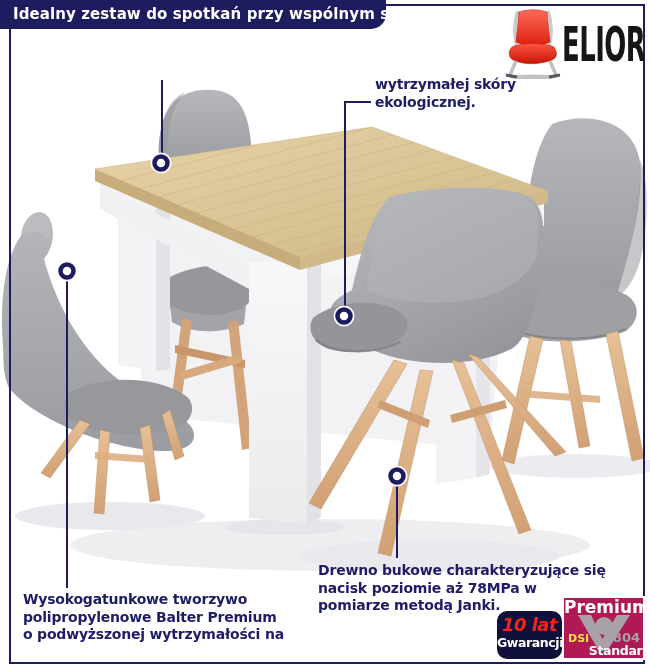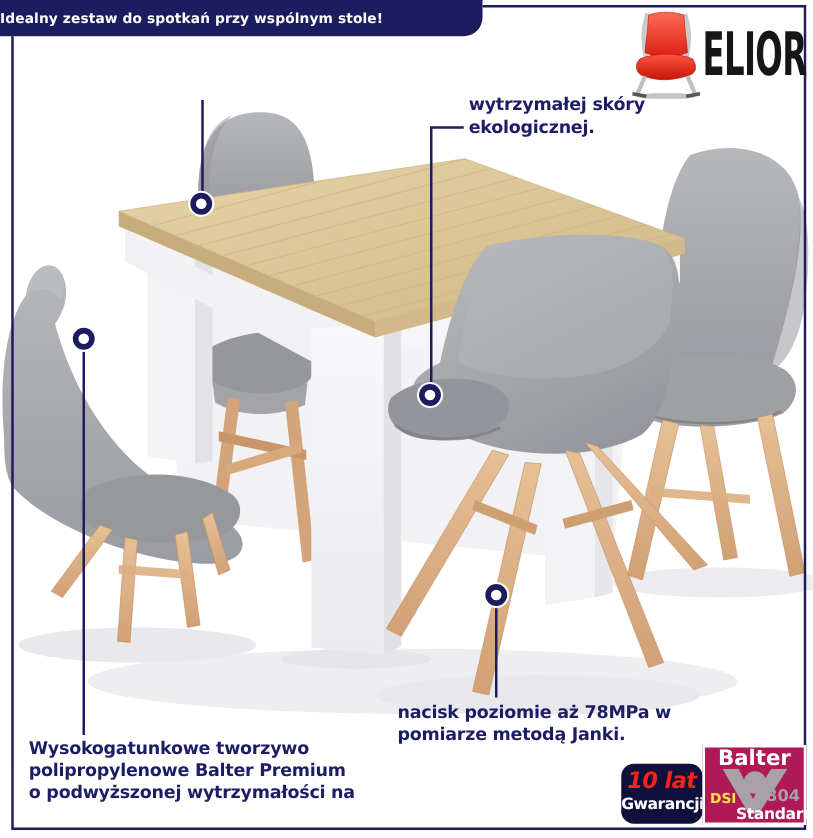--- a/index.html
+++ b/index.html
@@ -3,22 +3,22 @@
 <meta charset="utf-8">
 <style>
   html,body{margin:0;padding:0;background:#ffffff;}
   .stage{position:relative;width:650px;height:670px;background:#ffffff;overflow:hidden;
          font-family:"DejaVu Sans","Liberation Sans",sans-serif;}
   svg{display:block;}
   .scene,.overlay{position:absolute;left:0;top:0;}
   .overlay{pointer-events:none;}
   .banner{position:absolute;left:0;top:0;width:386px;height:29px;background:#1c1c5e;
           border-radius:0 0 15px 0;z-index:3;}
-  .banner span{display:block;line-height:29px;color:#ffffff;
-               font-weight:bold;font-size:11px;letter-spacing:.1px;white-space:nowrap;}
+  .banner span{display:block;padding-left:13px;line-height:29px;color:#ffffff;
+               font-weight:bold;font-size:15px;letter-spacing:.1px;white-space:nowrap;}
   .co{position:absolute;color:#1d1d66;font-weight:bold;font-size:14px;line-height:17.5px;
       letter-spacing:-.2px;z-index:3;}
   .co div{white-space:nowrap;}
   .p1{left:22px;top:31px;}
   .p2{left:375px;top:76px;}
   .p3{left:23px;top:591px;}
   .p4{left:318px;top:562px;}
   .brand-icon{position:absolute;left:504px;top:9px;z-index:3;}
   .brand-name{position:absolute;left:562px;top:22px;z-index:3;color:#161616;
               font-size:48px;font-weight:bold;line-height:44px;letter-spacing:-1px;
@@ -194,20 +194,21 @@
   <div class="co p2">
     <div>wytrzymałej skóry</div>
     <div>ekologicznej.</div>
   </div>
   <div class="co p3">
     <div>Wysokogatunkowe tworzywo</div>
     <div>polipropylenowe Balter Premium</div>
     <div>o podwyższonej wytrzymałości na</div>
   </div>
   <div class="co p4">
+    <div>Drewno bukowe charakteryzujące się</div>
     <div>nacisk poziomie aż 78MPa w</div>
     <div>pomiarze metodą Janki.</div>
   </div>
 
   <svg class="brand-icon" width="58" height="70" viewBox="0 0 58 70">
     <defs>
       <linearGradient id="gRed" x1="0" y1="0" x2="0" y2="1">
         <stop offset="0" stop-color="#ff6a57"></stop>
           <stop offset="1" stop-color="#dd1f10"></stop>
       </linearGradient>
@@ -232,19 +233,19 @@
     <div class="w-top">10 lat</div>
     <div class="w-bot">Gwarancji</div>
   </div>
 
   <div class="edinos">
     <svg class="vmark" width="58" height="40" viewBox="0 0 58 40">
       <path d="M3,0 L16,0 L33,36 L24,36 Z" fill="#a8a2a8"></path>
       <path d="M42,0 L55,0 L32,36 L26,26 Z" fill="#a8a2a8"></path>
       <circle cx="29" cy="11" r="9" fill="#a8a2a8"></circle>
     </svg>
-    <div class="e-name">Balter</div>
+    <div class="e-name">Premium</div>
     <div class="e-dsi">DSI</div>
     <div class="e-804">804</div>
     <div class="e-std">Standards</div>
   </div>
 
 </div>
 
 </body></html>

